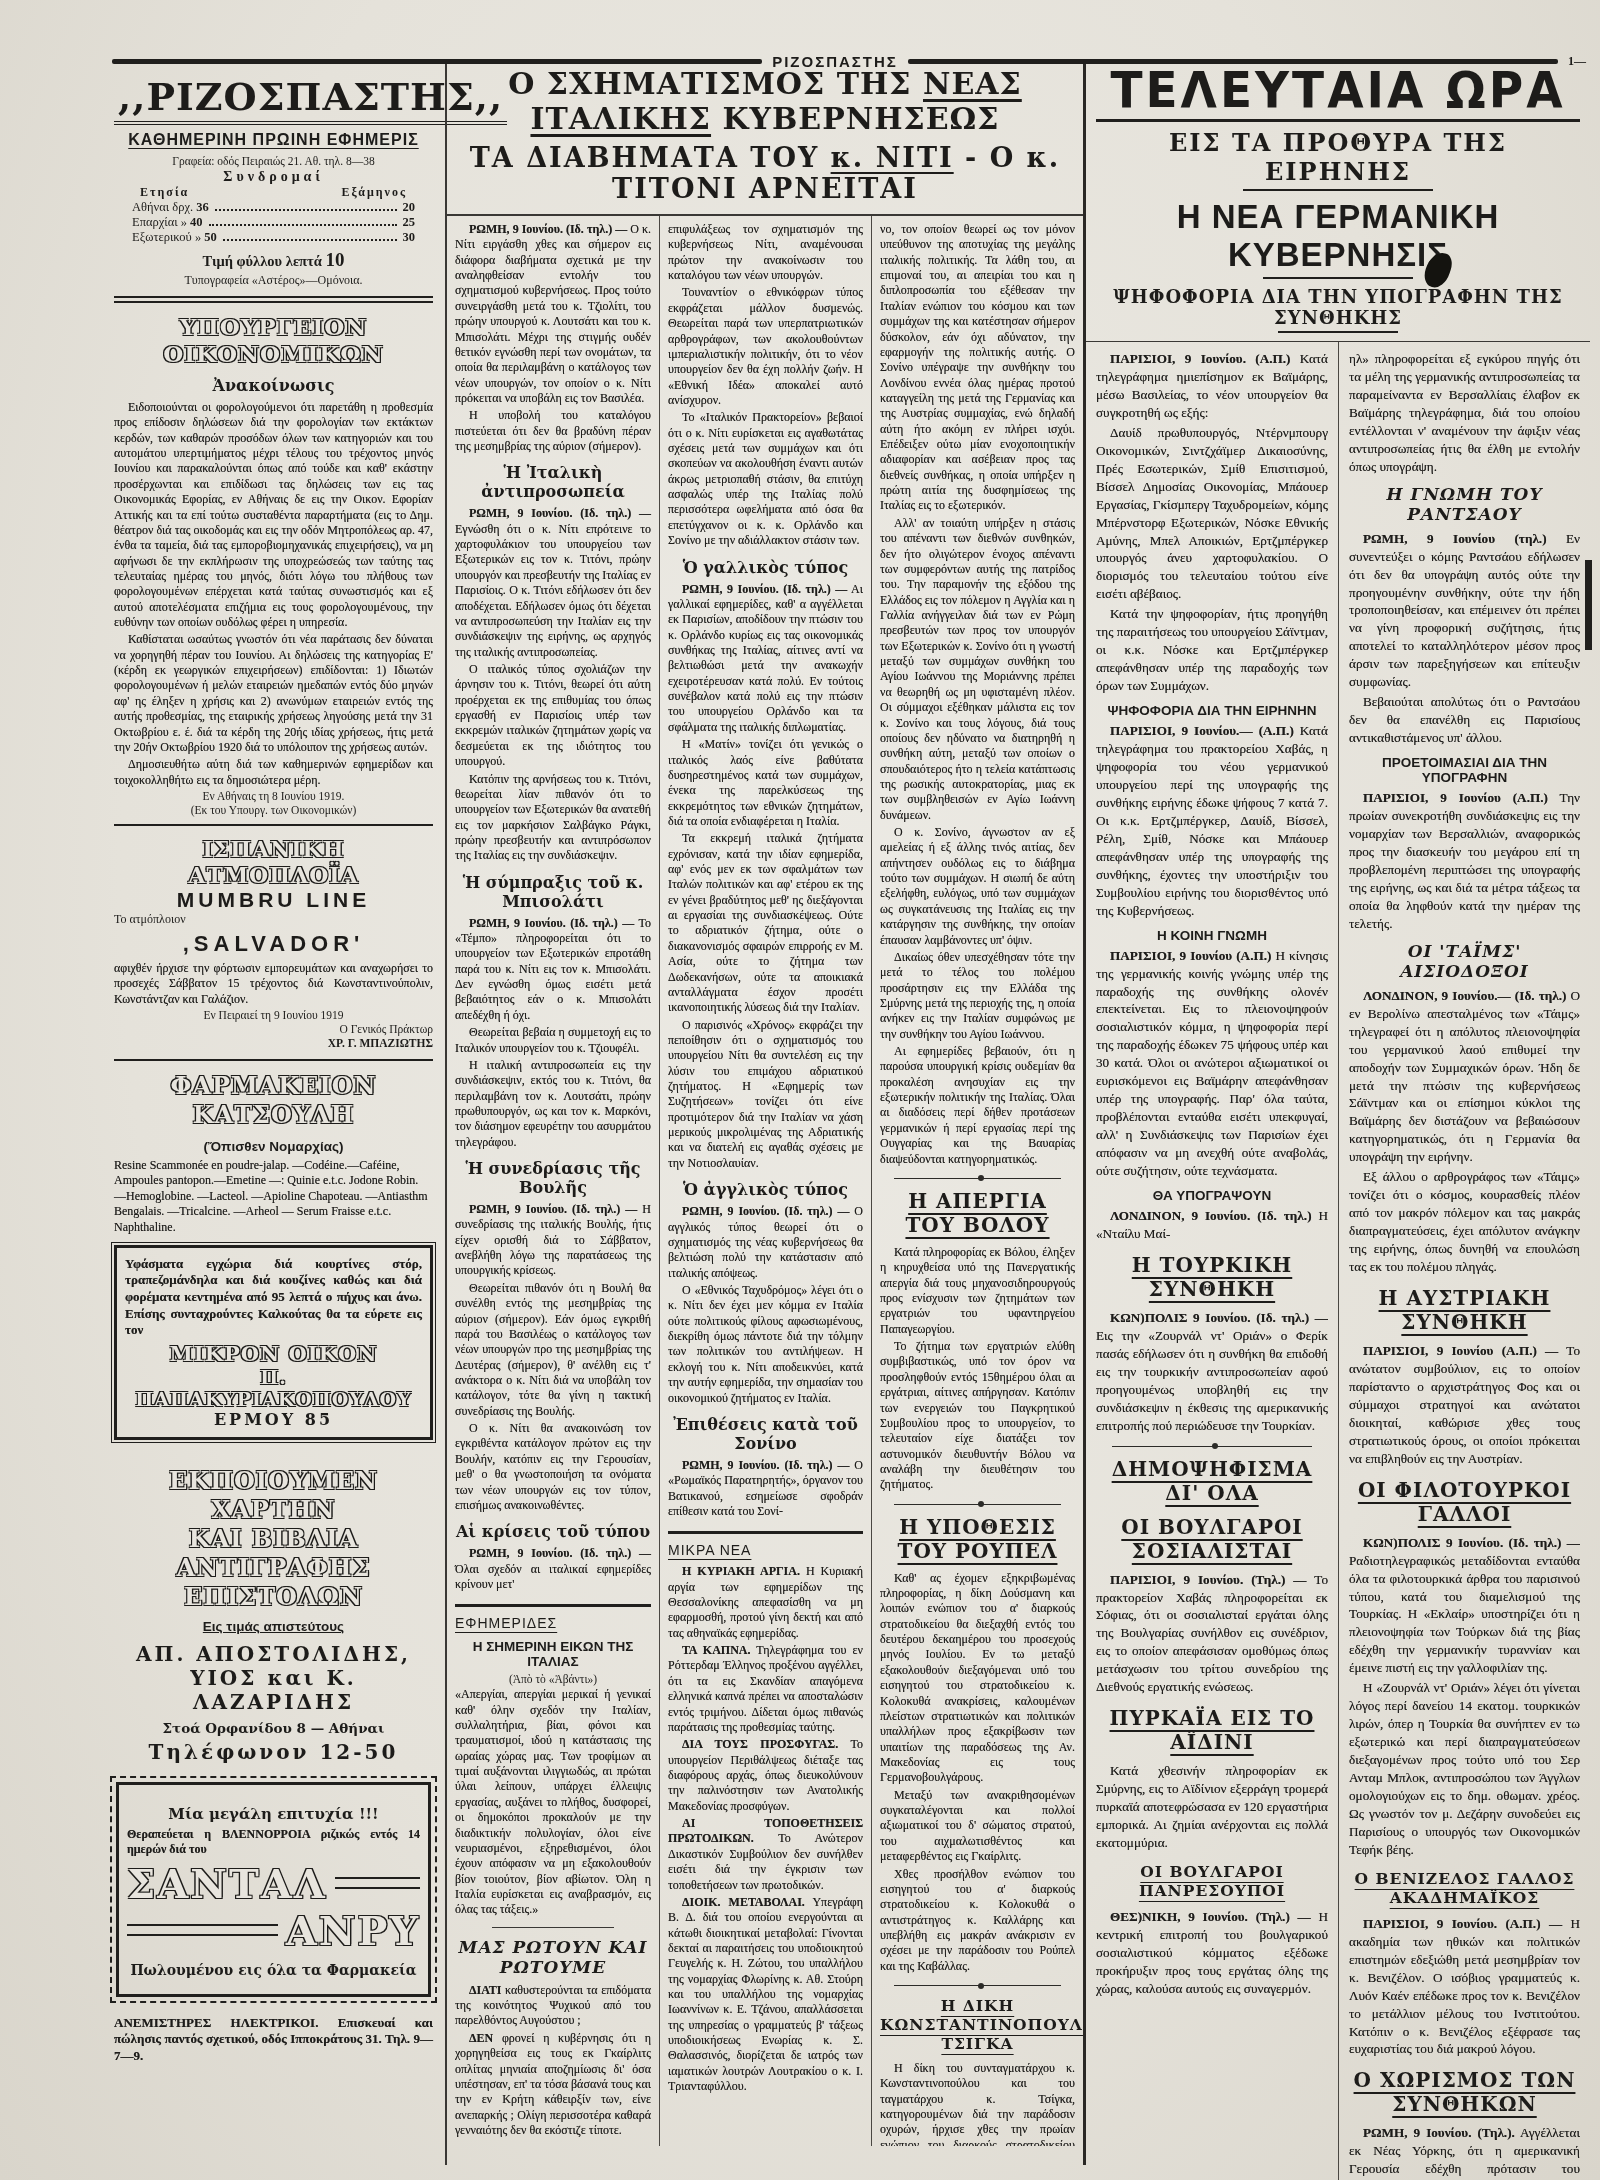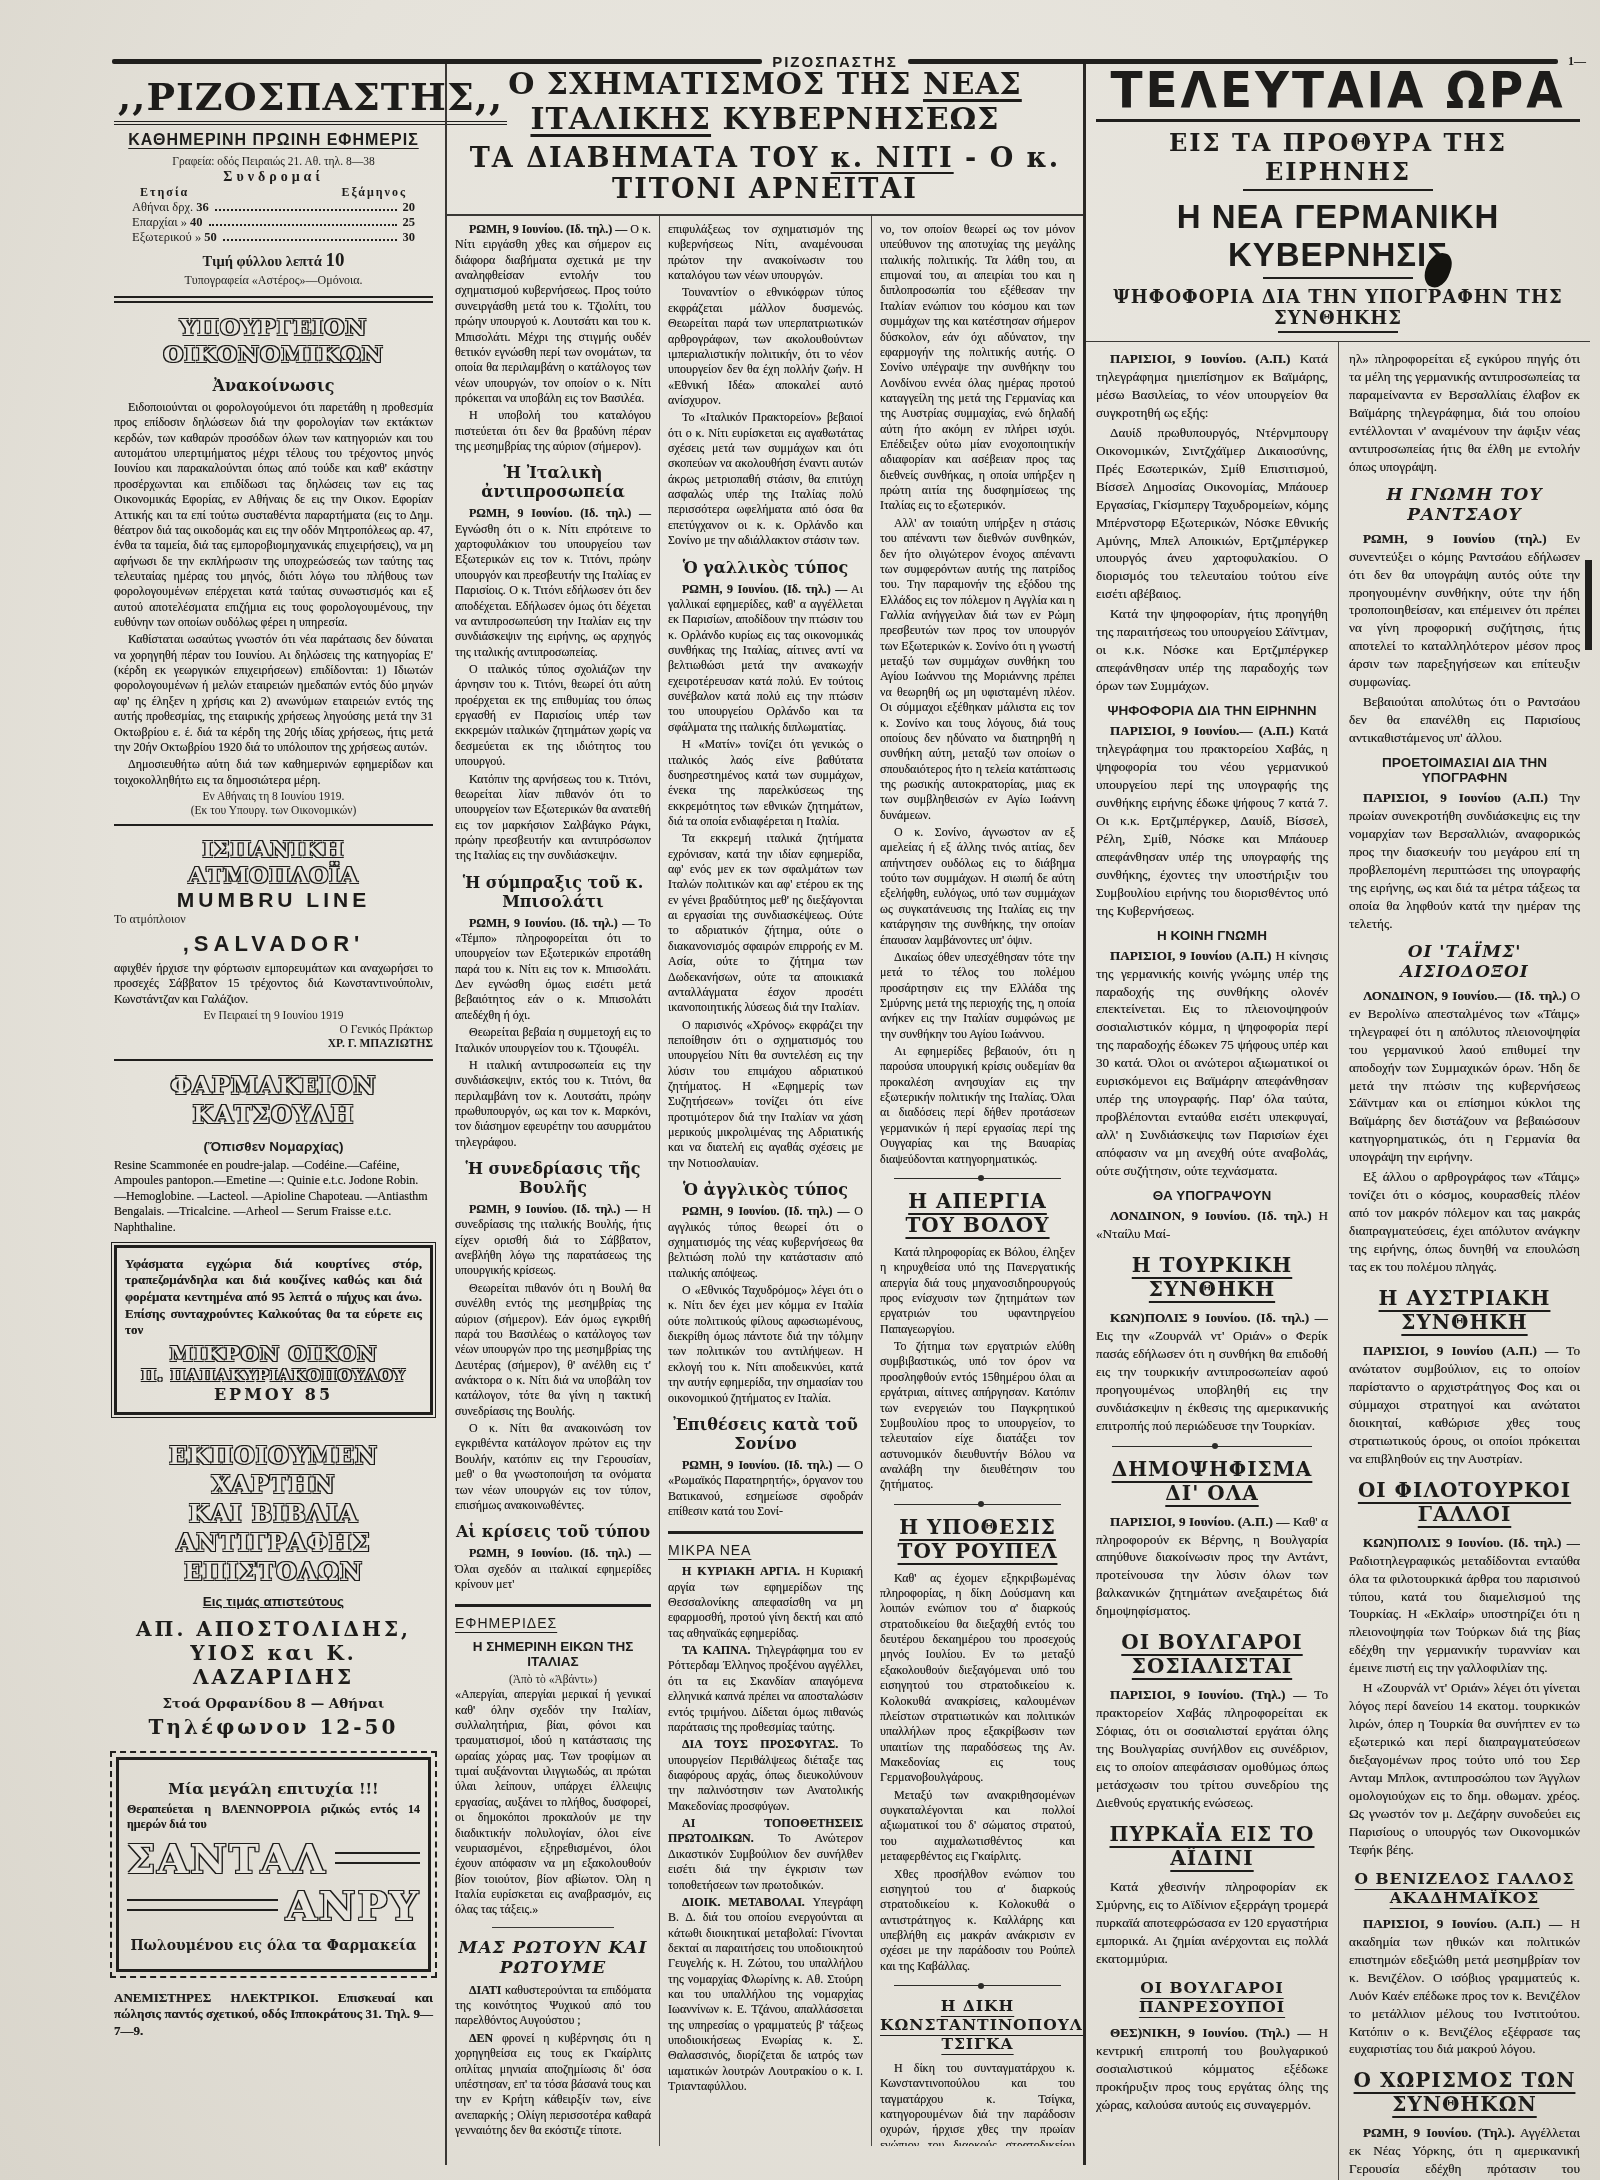--- a/index.html
+++ b/index.html
@@ -186,21 +186,21 @@
       <div class="ad-rule"></div>
       <div class="ad">
         <h2 class="h-big hollow" style="font-size:24px;">ΦΑΡΜΑΚΕΙΟΝ ΚΑΤΣΟΥΛΗ</h2>
         <div class="centerb" style="margin-top:10px;">(Ὄπισθεν Νομαρχίας)</div>
         <p class="noind" style="text-align:left;">Resine Scammonée en poudre-jalap. —Codéine.—Caféine, Ampoules pantopon.—Emetine —: Quinie e.t.c. Jodone Robin. —Hemoglobine. —Lacteol. —Apioline Chapoteau. —Antiasthm Bengalais. —Tricalcine. —Arheol — Serum Fraisse e.t.c. Naphthaline.</p>
       </div>
 
       <div class="ad boxed">
         <p class="noind" style="font-size:13px;font-weight:bold;">Υφάσματα εγχώρια διά κουρτίνες στόρ, τραπεζομάνδηλα και διά κουζίνες καθώς και διά φορέματα κεντημένα από 95 λεπτά ο πήχυς και άνω. Επίσης συνταχρούντες Καλκούτας θα τα εύρετε εις τον</p>
         <h2 class="h-big hollow" style="font-size:21px;">ΜΙΚΡΟΝ ΟΙΚΟΝ</h2>
-        <h2 class="h-big hollow" style="font-size:16px;">Π. ΠΑΠΑΚΥΡΙΑΚΟΠΟΥΛΟΥ</h2>
+        <h2 class="h-big hollow" style="font-size:19px;">Π. ΠΑΠΑΚΥΡΙΑΚΟΠΟΥΛΟΥ</h2>
         <div class="tel-big" style="font-size:16px;">ΕΡΜΟΥ 85</div>
       </div>
 
 
       <div class="ad" style="margin-top:26px;">
         <h2 class="h-big hollow ekp1">ΕΚΠΟΙΟΥΜΕΝ ΧΑΡΤΗΝ</h2>
         <h2 class="h-big hollow ekp2">ΚΑΙ ΒΙΒΛΙΑ ΑΝΤΙΓΡΑΦΗΣ ΕΠΙΣΤΟΛΩΝ</h2>
         <div class="centerb" style="margin-top:8px;text-decoration:underline;">Εις τιμάς απιστεύτους</div>
         <div class="tel-big" style="font-size:20px;margin-top:8px;">ΑΠ. ΑΠΟΣΤΟΛΙΔΗΣ, ΥΙΟΣ και Κ. ΛΑΖΑΡΙΔΗΣ</div>
         <div class="centerb" style="font-family:'DejaVu Serif',serif;margin-top:6px;">Στοά Ορφανίδου 8 — Αθήναι</div>
@@ -323,21 +323,20 @@
             <div class="centerb">ΨΗΦΟΦΟΡΙΑ ΔΙΑ ΤΗΝ ΕΙΡΗΝΗΝ</div>
             <p><span class="lead">ΠΑΡΙΣΙΟΙ, 9 Ιουνίου.— (Α.Π.)</span> <span>Κατά τηλεγράφημα του πρακτορείου Χαβάς, η ψηφοφορία του νέου γερμανικού υπουργείου περί της υπογραφής της συνθήκης ειρήνης έδωκε ψήφους 7 κατά 7. Οι κ.κ. Ερτζμπέργκερ, Δαυίδ, Βίσσελ, Ρέλη, Σμίθ, Νόσκε και Μπάουερ απεφάνθησαν υπέρ της υπογραφής της συνθήκης, έχοντες την υποστήριξιν του Συμβουλίου ειρήνης του διορισθέντος υπό της Κυβερνήσεως.</span></p>
             <div class="centerb">Η ΚΟΙΝΗ ΓΝΩΜΗ</div>
             <p><span class="lead">ΠΑΡΙΣΙΟΙ, 9 Ιουνίου (Α.Π.)</span> <span>Η κίνησις της γερμανικής κοινής γνώμης υπέρ της παραδοχής της συνθήκης ολονέν επεκτείνεται. Εις το πλειονοψηφούν σοσιαλιστικόν κόμμα, η ψηφοφορία περί της παραδοχής έδωκεν 75 ψήφους υπέρ και 30 κατά. Όλοι οι ανώτεροι αξιωματικοί οι ευρισκόμενοι εις Βαϊμάρην απεφάνθησαν υπέρ της υπογραφής. Παρ' όλα ταύτα, προβλέπονται ενταύθα εισέτι υπεκφυγαί, αλλ' η Συνδιάσκεψις των Παρισίων έχει απόφασιν να μη ανεχθή ούτε αναβολάς, ούτε συζήτησιν, ούτε τεχνάσματα.</span></p>
             <div class="centerb">ΘΑ ΥΠΟΓΡΑΨΟΥΝ</div>
             <p><span class="lead">ΛΟΝΔΙΝΟΝ, 9 Ιουνίου. (Ιδ. τηλ.)</span> <span>Η «Νταίλυ Μαί-</span></p>
             <h3 class="arthead">Η ΤΟΥΡΚΙΚΗ ΣΥΝΘΗΚΗ</h3>
             <p><span class="lead">ΚΩΝ)ΠΟΛΙΣ 9 Ιουνίου. (Ιδ. τηλ.) —</span> <span>Εις την «Ζουρνάλ ντ' Οριάν» ο Φερίκ πασάς εδήλωσεν ότι η συνθήκη θα επιδοθή εις την τουρκικήν αντιπροσωπείαν αφού προηγουμένως υποβληθή εις την συνδιάσκεψιν η έκθεσις της αμερικανικής επιτροπής πού περιώδευσε την Τουρκίαν.</span></p>
             <div class="sep"></div>
             <h3 class="arthead">ΔΗΜΟΨΗΦΙΣΜΑ ΔΙ' ΟΛΑ</h3>
-            <p><span class="lead">ΠΑΡΙΣΙΟΙ, 9 Ιουνίου. (Α.Π.) —</span> <span>Καθ' α πληροφορούν εκ Βέρνης, η Βουλγαρία απηύθυνε διακοίνωσιν προς την Αντάντ, προτείνουσα την λύσιν όλων των βαλκανικών ζητημάτων ανεξαιρέτως διά δημοψηφίσματος.</span></p>
             <h3 class="arthead">ΟΙ ΒΟΥΛΓΑΡΟΙ ΣΟΣΙΑΛΙΣΤΑΙ</h3>
             <p><span class="lead">ΠΑΡΙΣΙΟΙ, 9 Ιουνίου. (Τηλ.) —</span> <span>Το πρακτορείον Χαβάς πληροφορείται εκ Σόφιας, ότι οι σοσιαλισταί εργάται όλης της Βουλγαρίας συνήλθον εις συνέδριον, εις το οποίον απεφάσισαν ομοθύμως όπως μετάσχωσιν του τρίτου συνεδρίου της Διεθνούς εργατικής ενώσεως.</span></p>
             <h3 class="arthead">ΠΥΡΚΑΪΑ ΕΙΣ ΤΟ ΑΪΔΙΝΙ</h3>
             <p>Κατά χθεσινήν πληροφορίαν εκ Σμύρνης, εις το Αϊδίνιον εξερράγη τρομερά πυρκαϊά αποτεφρώσασα εν 120 εργαστήρια εμπορικά. Αι ζημίαι ανέρχονται εις πολλά εκατομμύρια.</p>
             <h3 class="arthead arthead2">ΟΙ ΒΟΥΛΓΑΡΟΙ ΠΑΝΡΕΣΟΥΠΟΙ</h3>
             <p><span class="lead">ΘΕΣ)ΝΙΚΗ, 9 Ιουνίου. (Τηλ.) —</span> <span>Η κεντρική επιτροπή του βουλγαρικού σοσιαλιστικού κόμματος εξέδωκε προκήρυξιν προς τους εργάτας όλης της χώρας, καλούσα αυτούς εις συναγερμόν.</span></p>
           </div>
         <div class="rightcol">
             <p class="noind">ηλ» πληροφορείται εξ εγκύρου πηγής ότι τα μέλη της γερμανικής αντιπροσωπείας τα παραμείναντα εν Βερσαλλίαις έλαβον εκ Βαϊμάρης τηλεγράφημα, διά του οποίου εντέλλονται ν' αναμένουν την άφιξιν νέας αντιπροσωπείας ήτις θα έλθη με εντολήν όπως υπογράψη.</p>
             <h3 class="ital">Η ΓΝΩΜΗ ΤΟΥ ΡΑΝΤΣΑΟΥ</h3>

